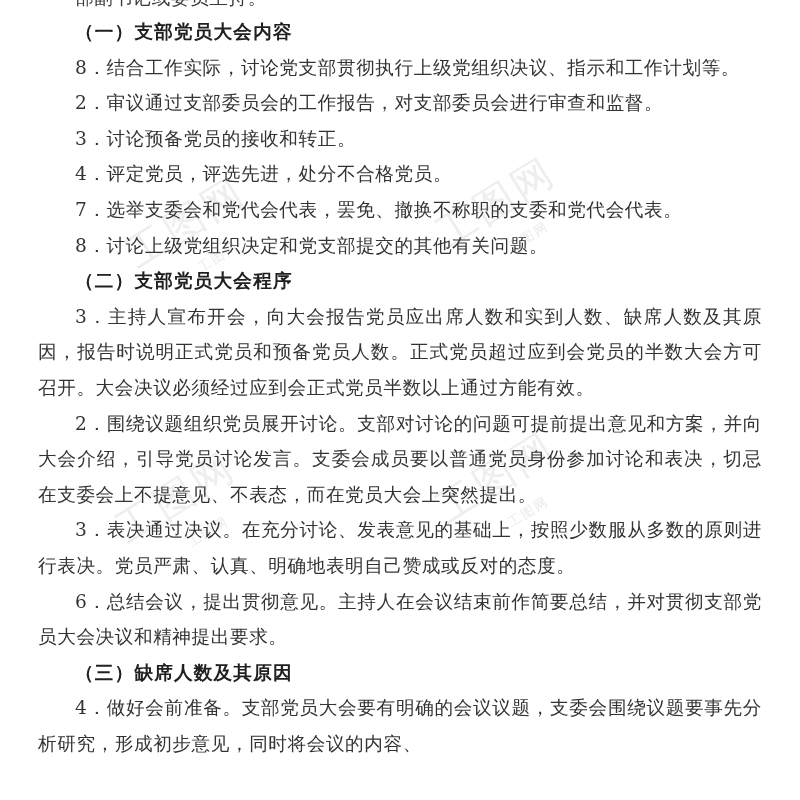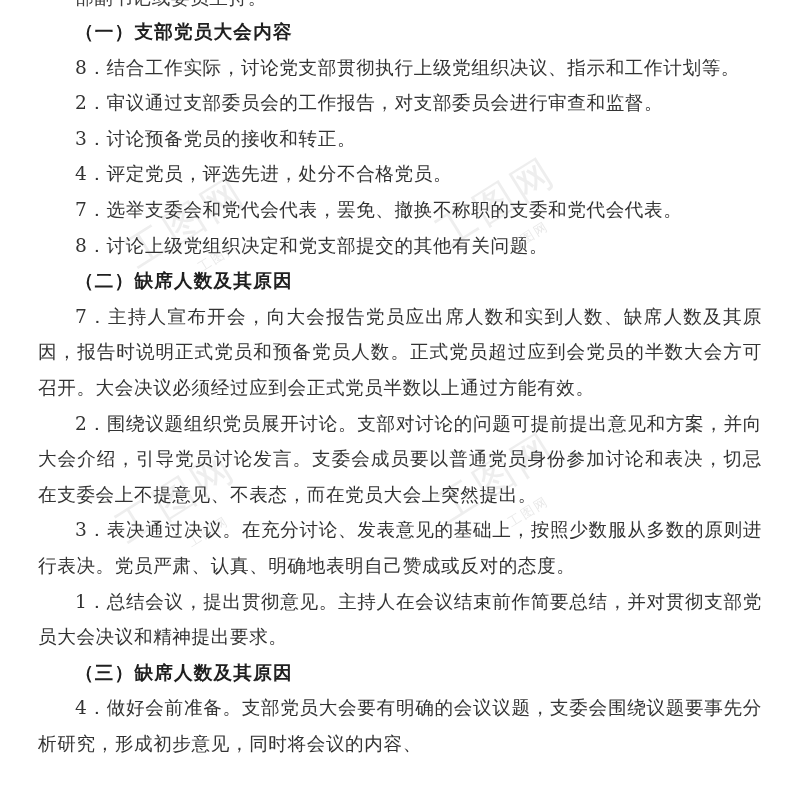--- a/index.html
+++ b/index.html
@@ -111,23 +111,23 @@
     </p>
 
     <p class="heading">（一）支部党员大会内容</p>
     <p class="para">8．结合工作实际，讨论党支部贯彻执行上级党组织决议、指示和工作计划等。</p>
     <p class="para">2．审议通过支部委员会的工作报告，对支部委员会进行审查和监督。</p>
     <p class="para">3．讨论预备党员的接收和转正。</p>
     <p class="para">4．评定党员，评选先进，处分不合格党员。</p>
     <p class="para">7．选举支委会和党代会代表，罢免、撤换不称职的支委和党代会代表。</p>
     <p class="para">8．讨论上级党组织决定和党支部提交的其他有关问题。</p>
 
-    <p class="heading">（二）缺席人数及其原因</p>
-    <p class="para">7．主持人宣布开会，向大会报告党员应出席人数和实到人数、缺席人数及其原因，报告时说明正式党员和预备党员人数。正式党员超过应到会党员的半数大会方可召开。大会决议必须经过应到会正式党员半数以上通过方能有效。</p>
+    <p class="heading">（二）支部党员大会程序</p>
+    <p class="para">3．主持人宣布开会，向大会报告党员应出席人数和实到人数、缺席人数及其原因，报告时说明正式党员和预备党员人数。正式党员超过应到会党员的半数大会方可召开。大会决议必须经过应到会正式党员半数以上通过方能有效。</p>
     <p class="para">2．围绕议题组织党员展开讨论。支部对讨论的问题可提前提出意见和方案，并向大会介绍，引导党员讨论发言。支委会成员要以普通党员身份参加讨论和表决，切忌在支委会上不提意见、不表态，而在党员大会上突然提出。</p>
     <p class="para">3．表决通过决议。在充分讨论、发表意见的基础上，按照少数服从多数的原则进行表决。党员严肃、认真、明确地表明自己赞成或反对的态度。</p>
-    <p class="para">1．总结会议，提出贯彻意见。主持人在会议结束前作简要总结，并对贯彻支部党员大会决议和精神提出要求。</p>
+    <p class="para">6．总结会议，提出贯彻意见。主持人在会议结束前作简要总结，并对贯彻支部党员大会决议和精神提出要求。</p>
 
     <p class="heading">（三）缺席人数及其原因</p>
     <p class="para">4．做好会前准备。支部党员大会要有明确的会议议题，支委会围绕议题要事先分析研究，形成初步意见，同时将会议的内容、</p>
 
   </div>
 </div>
 
 </body></html>

